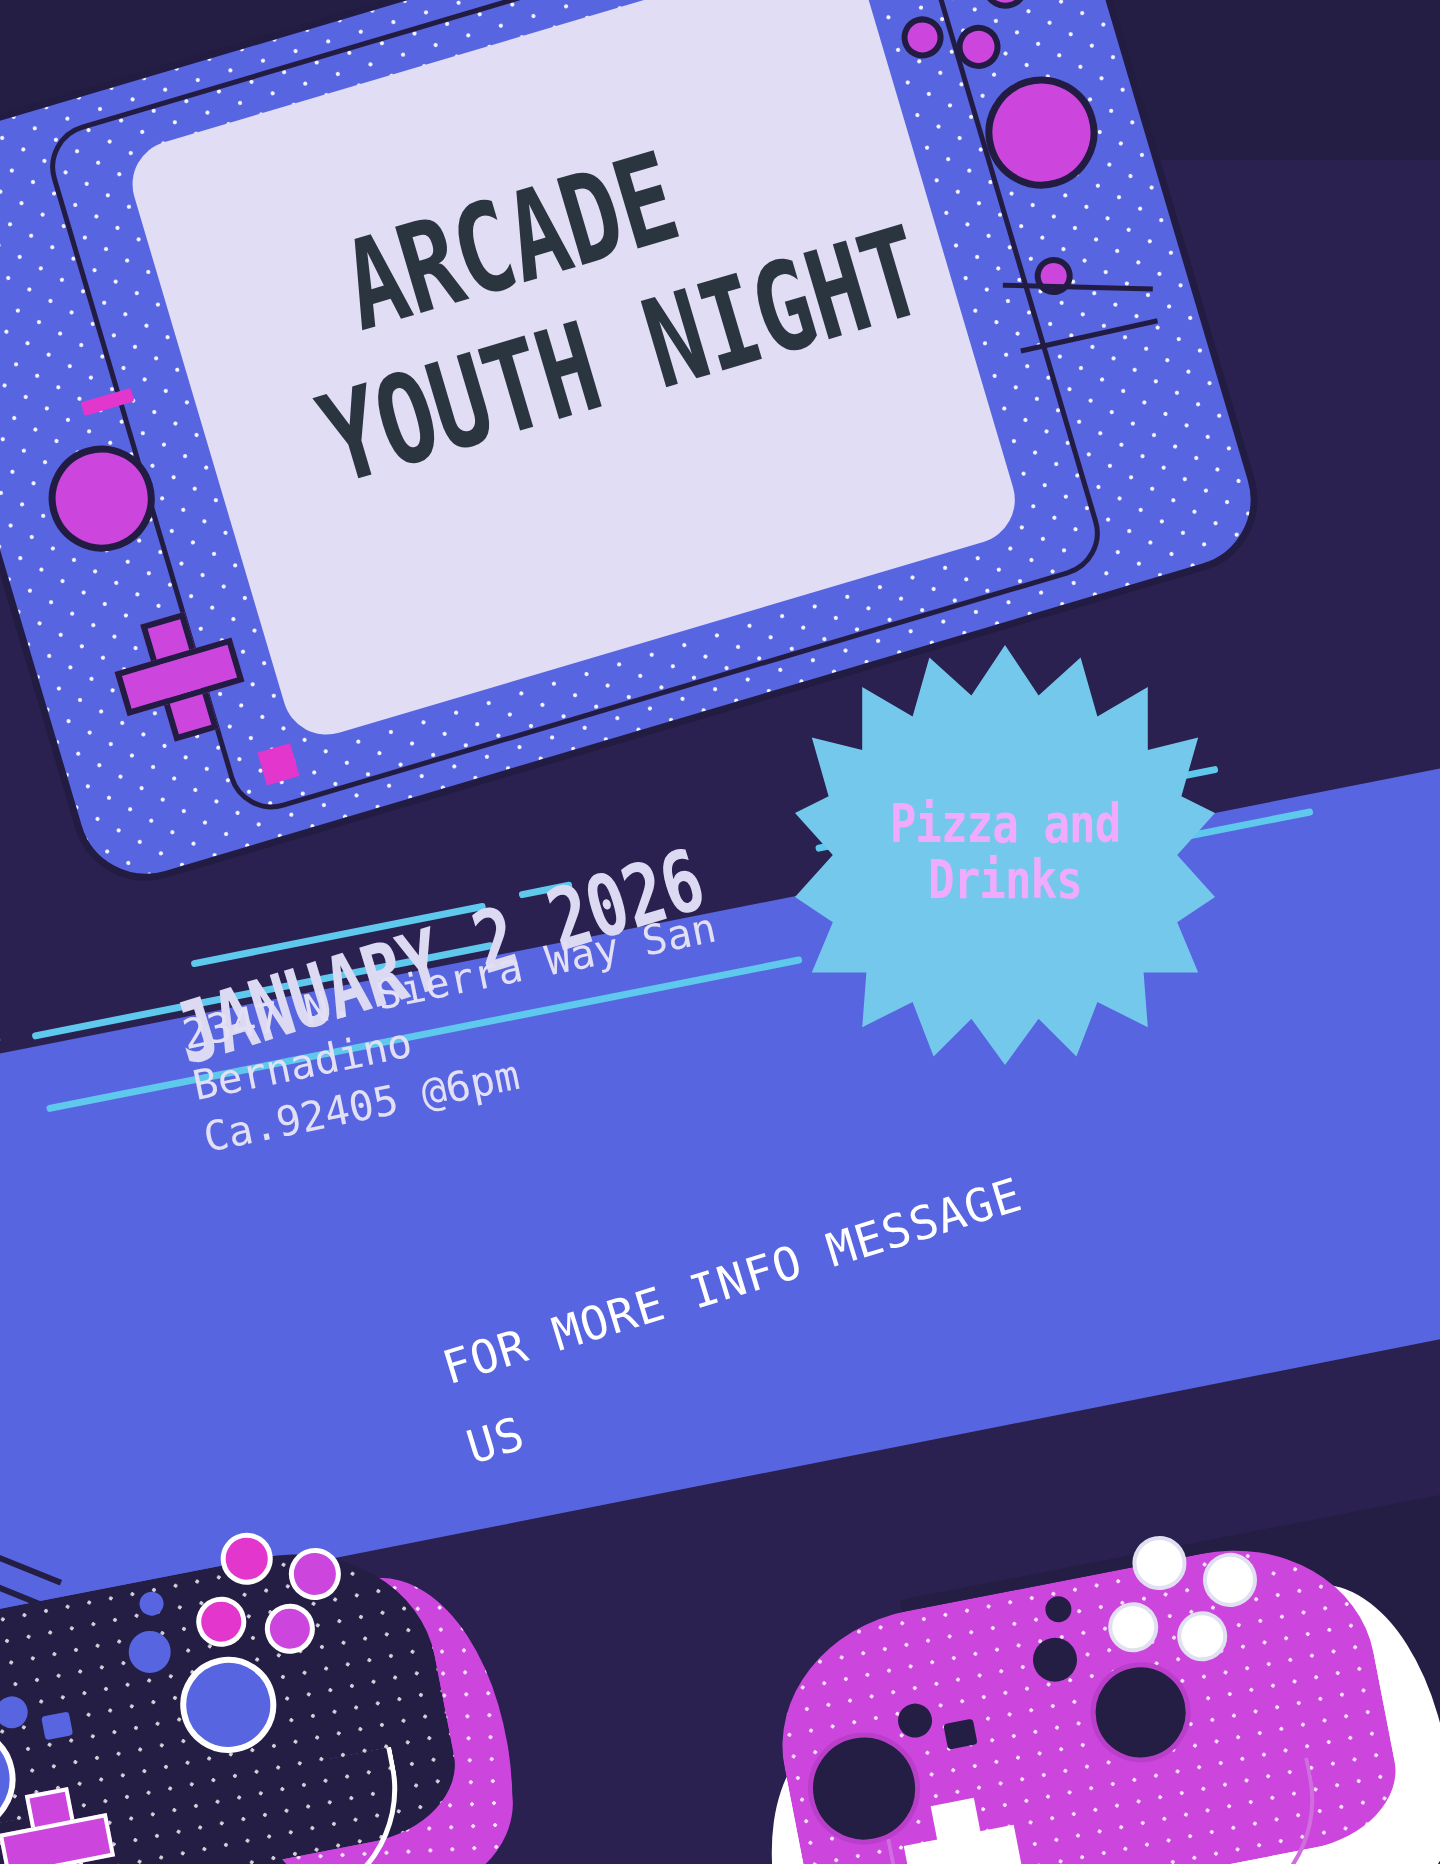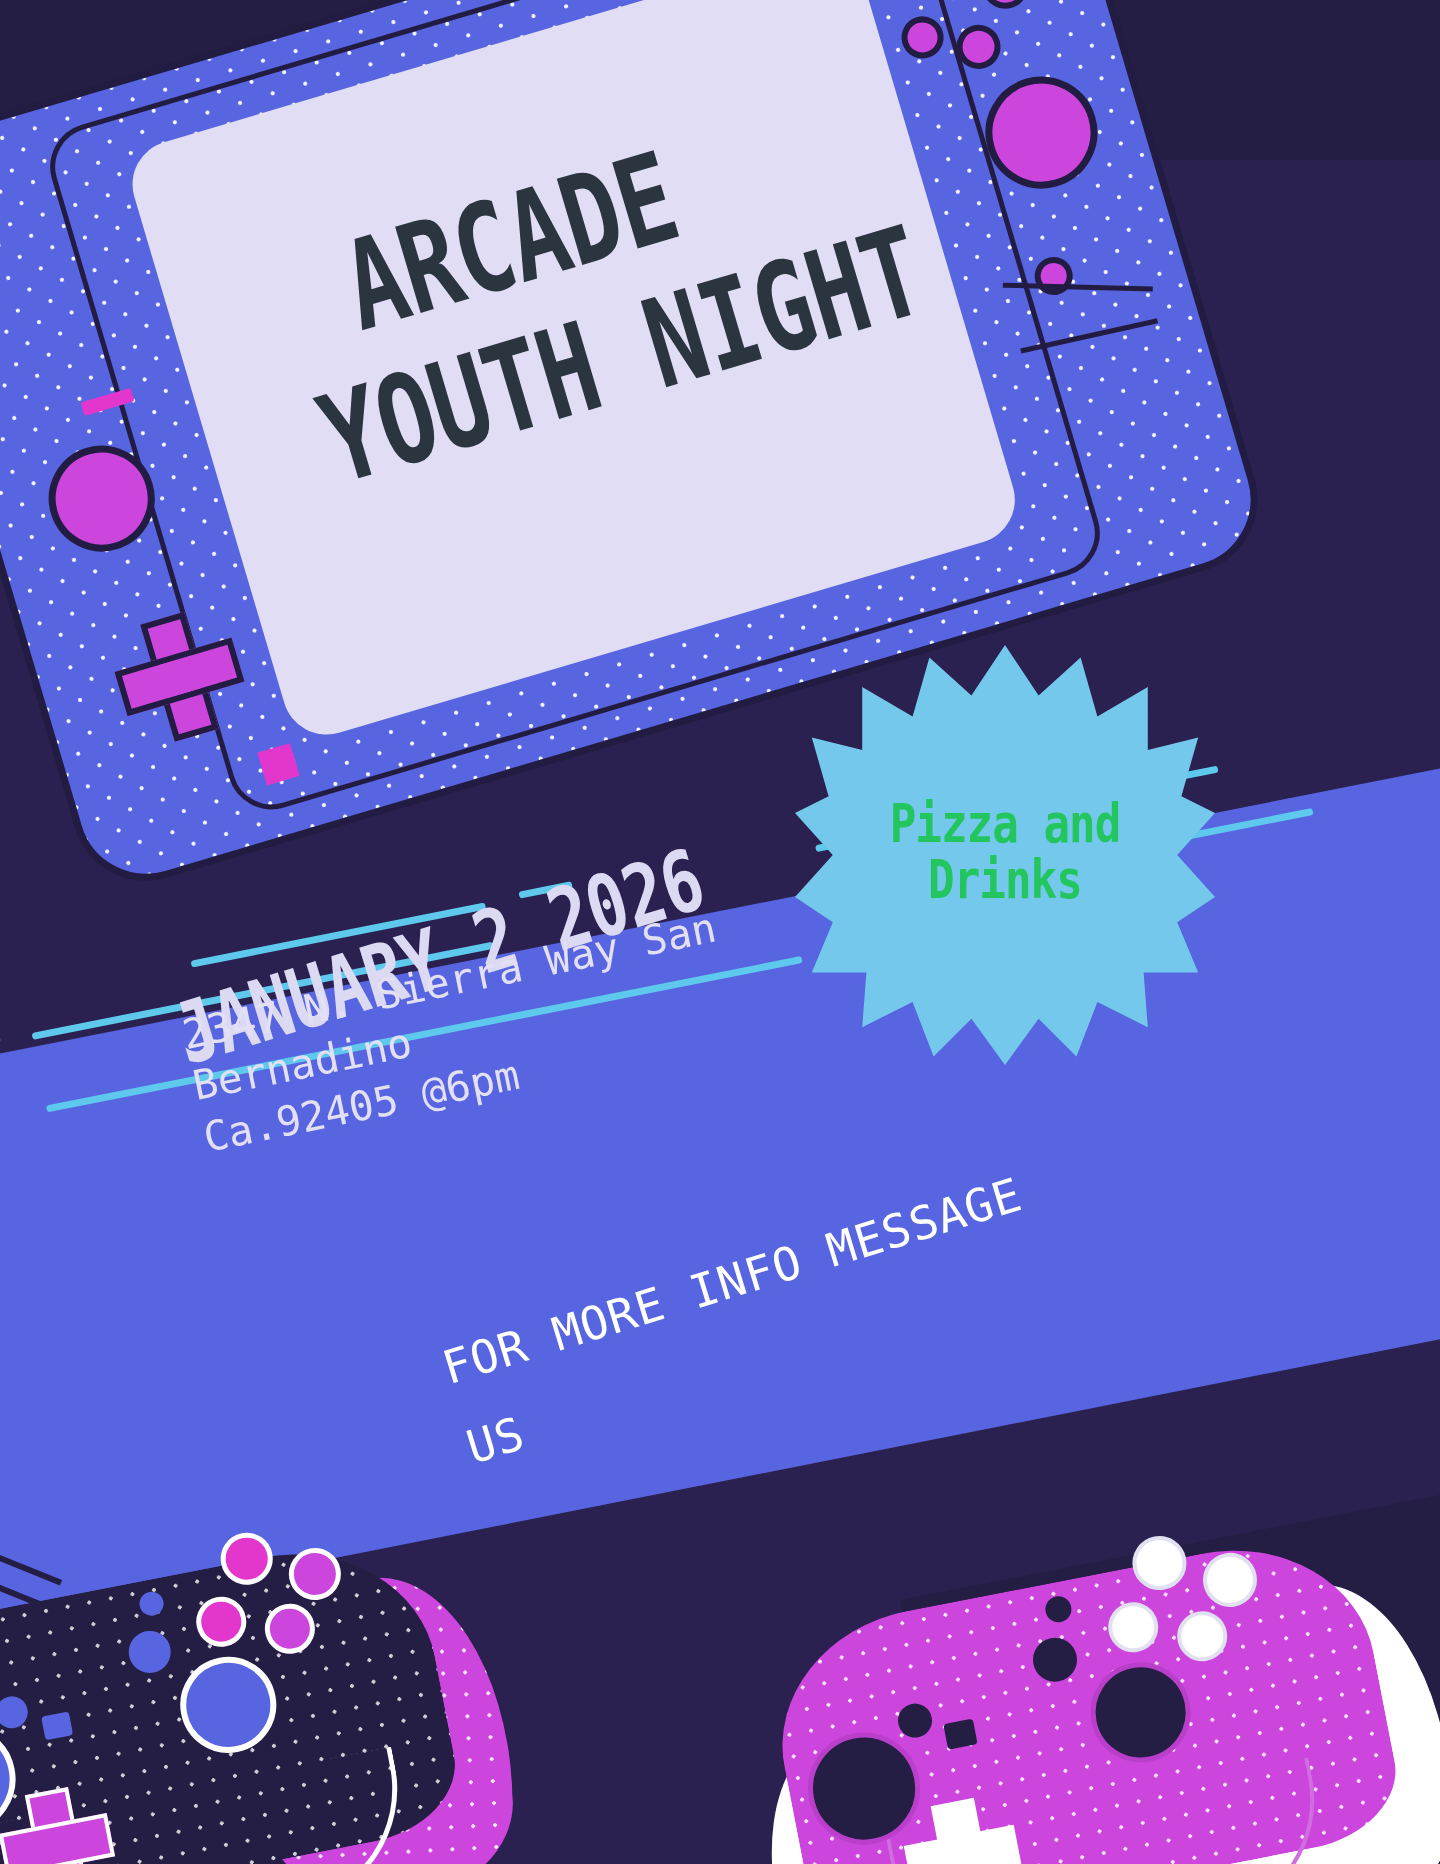--- a/index.html
+++ b/index.html
@@ -203,21 +203,21 @@
       83% 78%, 84% 91%, 72% 85%, 67% 98%, 58% 89%, 50% 100%,
       42% 89%, 33% 98%, 28% 85%, 16% 91%, 17% 78%, 4% 78%,
       9% 66%, 0% 60%, 9% 50%, 0% 40%, 8% 36%, 4% 22%, 16% 25%,
       16% 10%, 28% 17%, 32% 3%, 42% 12%
     );
   }
   #starburst .label {
     position:absolute;
     left:0; top:150px; width:100%;
     text-align:center;
-    color:#22c55e;
+    color:#f0abfc;
     font-family:"DejaVu Sans Mono", monospace;
     font-weight:bold;
     font-size:46px;
     line-height:1.22;
     letter-spacing:-1px;
   }
   #starburst .label div { transform:scaleY(1.16) scaleX(.96); }
 
   
   #info-text {

